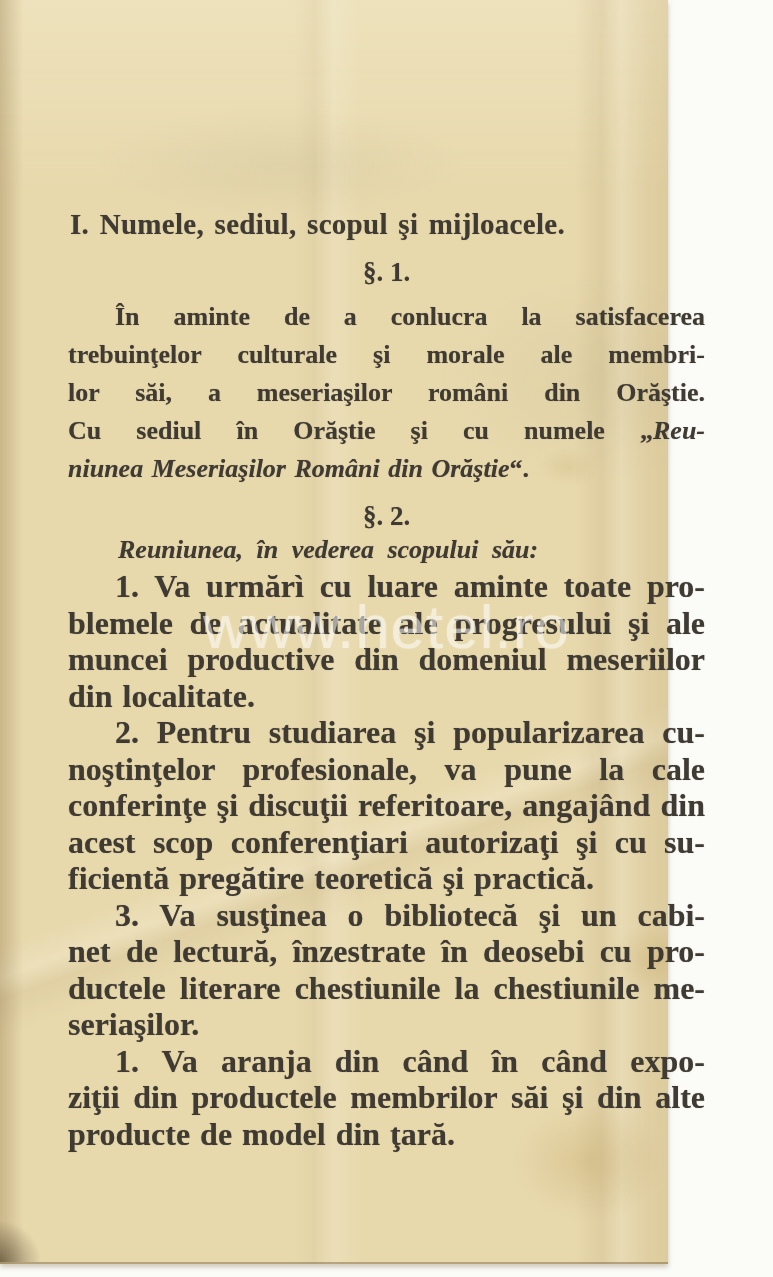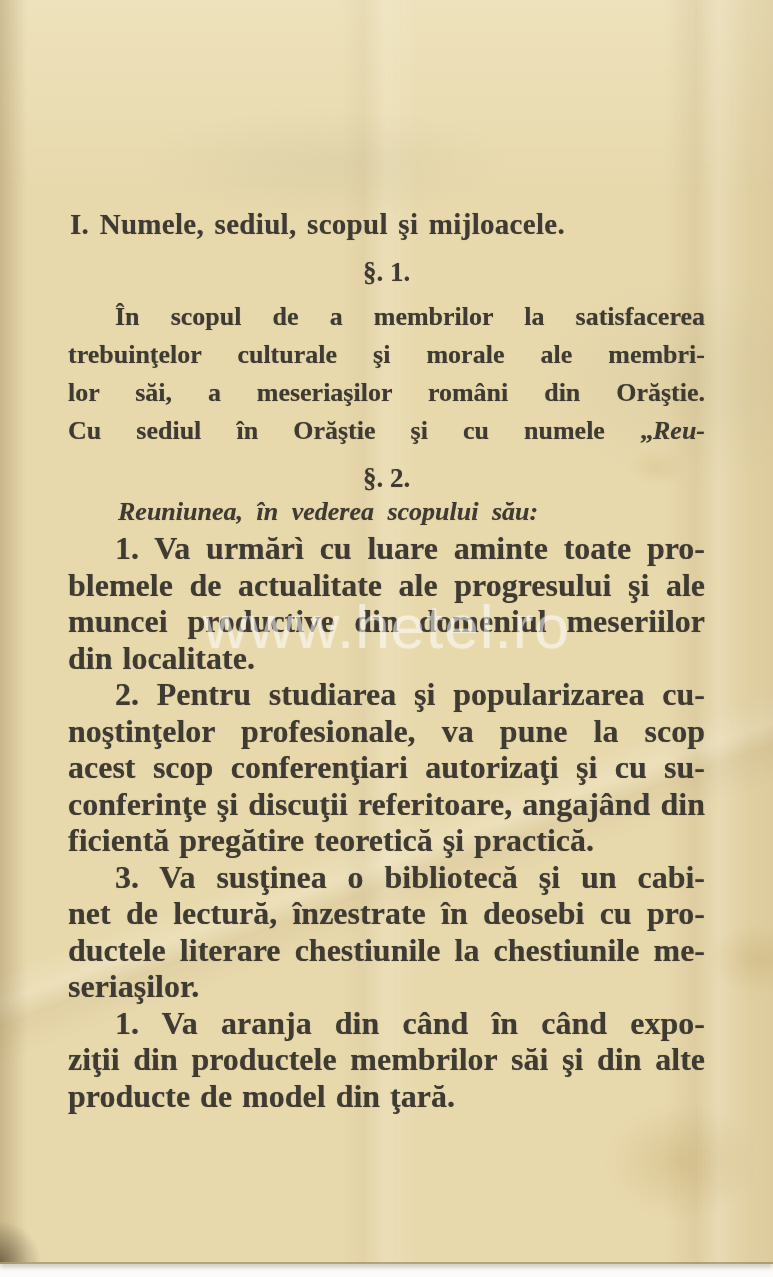--- a/index.html
+++ b/index.html
@@ -1,20 +1,20 @@
 <!DOCTYPE html>
 <html lang="ro"><head>
 <meta charset="utf-8">
 <style>
   html,body{margin:0;padding:0;background:#fafaf6;}
   .scan{position:relative;width:773px;height:1277px;overflow:hidden;background:#fbfbf8;}
 
   
   .paper{
-    position:absolute;left:0;top:0;width:773px;height:1262px;
+    position:absolute;left:0;top:0;width:668px;height:1262px;
     background-color:#e8d9ad;
     background-image:
       radial-gradient(circle 55px at 0% 100%, rgba(50,38,20,0.55), rgba(50,38,20,0) 75%),
       radial-gradient(ellipse 110px 85px at 88% 92%, rgba(164,124,48,0.20), rgba(164,124,48,0) 70%),
       radial-gradient(ellipse 70px 50px at 98% 76%, rgba(170,130,50,0.18), rgba(170,130,50,0) 70%),
       radial-gradient(ellipse 42px 28px at 85% 37%, rgba(175,140,60,0.14), rgba(175,140,60,0) 70%),
       radial-gradient(ellipse 260px 80px at 42% 13%, rgba(140,135,108,0.10), rgba(140,135,108,0) 70%),
       radial-gradient(ellipse 210px 150px at 88% 30%, rgba(150,142,105,0.10), rgba(150,142,105,0) 70%),
       linear-gradient(90deg, rgba(130,102,55,0.30), rgba(130,102,55,0) 3.5%),
       linear-gradient(270deg, rgba(160,130,75,0.16), rgba(160,130,75,0) 10%),
@@ -70,42 +70,43 @@
 
 <div class="scan">
   <div class="paper">
     <div class="content">
 
       <h1 class="heading">I. Numele, sediul, scopul şi mijloacele.</h1>
 
       <div class="slabel">§. 1.</div>
 
       <div class="para">
-        <div class="tline first">În scopul de a membrilor la satisfacerea</div>
+        <div class="tline first">În aminte de a conlucra la satisfacerea</div>
         <div class="tline">trebuinţelor culturale şi morale ale membri-</div>
         <div class="tline">lor săi, a meseriaşilor români din Orăştie.</div>
         <div class="tline"><span>Cu sediul în Orăştie şi cu numele „</span><span class="it">Reu-</span></div>
+        <div class="tline last"><span class="it">niunea Meseriaşilor Români din Orăştie</span><span>“.</span></div>
       </div>
 
       <div class="slabel second">§. 2.</div>
 
       <div class="intro">Reuniunea, în vederea scopului său:</div>
 
       <div class="items">
         <div>
             <div class="tline first">1. Va urmărì cu luare aminte toate pro-</div>
             <div class="tline">blemele de actualitate ale progresului şi ale</div>
             <div class="tline">muncei productive din domeniul meseriilor</div>
             <div class="tline last">din localitate.</div>
           </div>
         <div>
             <div class="tline first">2. Pentru studiarea şi popularizarea cu-</div>
-            <div class="tline">noştinţelor profesionale, va pune la scop</div>
+            <div class="tline">noştinţelor profesionale, va pune la cale</div>
+            <div class="tline">conferinţe şi discuţii referitoare, angajând din</div>
             <div class="tline">acest scop conferenţiari autorizaţi şi cu su-</div>
-            <div class="tline">conferinţe şi discuţii referitoare, angajând din</div>
             <div class="tline last">ficientă pregătire teoretică şi practică.</div>
           </div>
         <div>
             <div class="tline first">3. Va susţinea o bibliotecă şi un cabi-</div>
             <div class="tline">net de lectură, înzestrate în deosebi cu pro-</div>
             <div class="tline">ductele literare chestiunile la chestiunile me-</div>
             <div class="tline last">seriaşilor.</div>
           </div>
         <div>
             <div class="tline first">1. Va aranja din când în când expo-</div>

